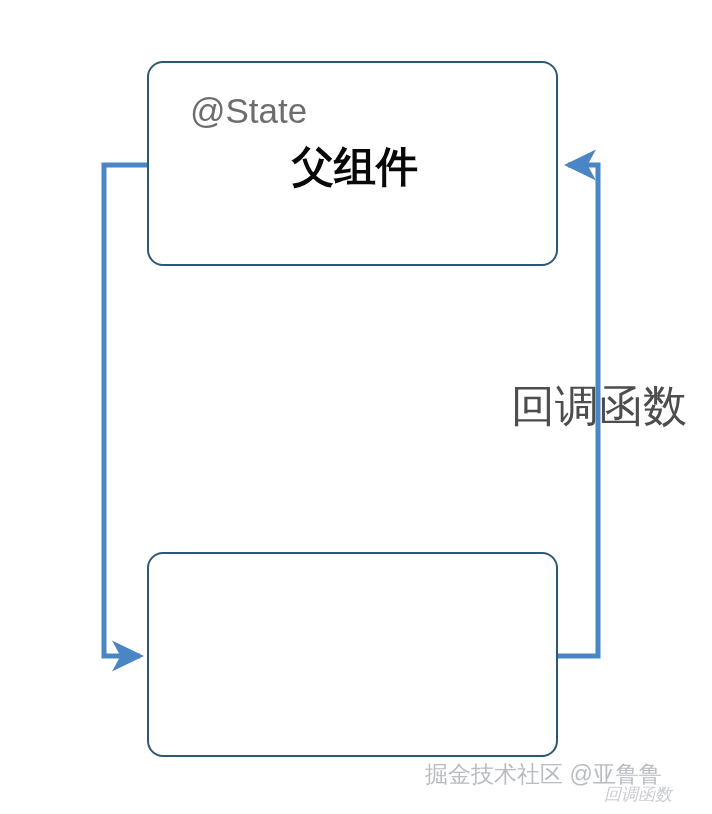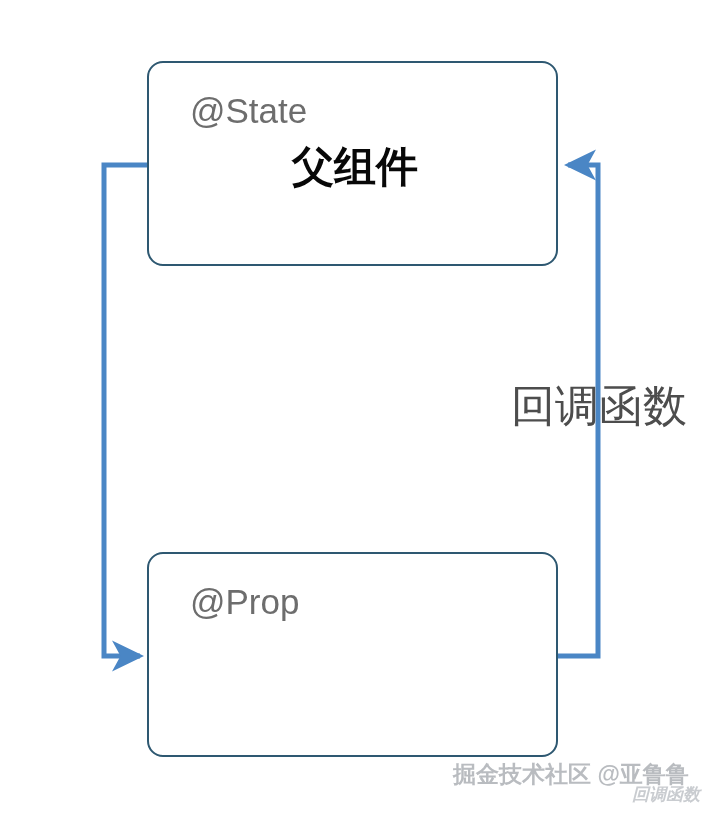--- a/index.html
+++ b/index.html
@@ -71,22 +71,21 @@
     color: #4d4d4d;
     font-size: 44px;
     font-weight: 400;
     line-height: 1;
     white-space: nowrap;
   }
   .watermark {
     position: absolute;
     white-space: nowrap;
     line-height: 1;
-    font-weight: 700;
-    margin-left: 28px;
+    font-weight: 400;
   }
   #watermark-primary {
     left: 425px;
     top: 763px;
     font-size: 23px;
     color: #b9bcc0;
   }
   #watermark-secondary {
     left: 604px;
     top: 786px;
@@ -114,21 +113,20 @@
 
     <path d="M 556,656 L 598,656 L 598,165 L 568,165" fill="none" stroke="#4a86c5" stroke-width="5" stroke-linecap="butt" stroke-linejoin="miter" marker-end="url(#arrowhead-left)"></path>
   </svg>
 
   <div class="node-box" id="parent-box">
     <span class="decorator-label" id="parent-decorator">@State</span>
     <span class="component-title" id="parent-title">父组件</span>
   </div>
 
   <div class="node-box" id="child-box">
-    <span class="decorator-label" id="child-decorator">@Prop</span>
   </div>
 
   <span id="callback-label">回调函数</span>
 
   <span class="watermark" id="watermark-primary">掘金技术社区 @亚鲁鲁</span>
 
   <span class="watermark" id="watermark-secondary">回调函数</span>
 
 </div>
 

